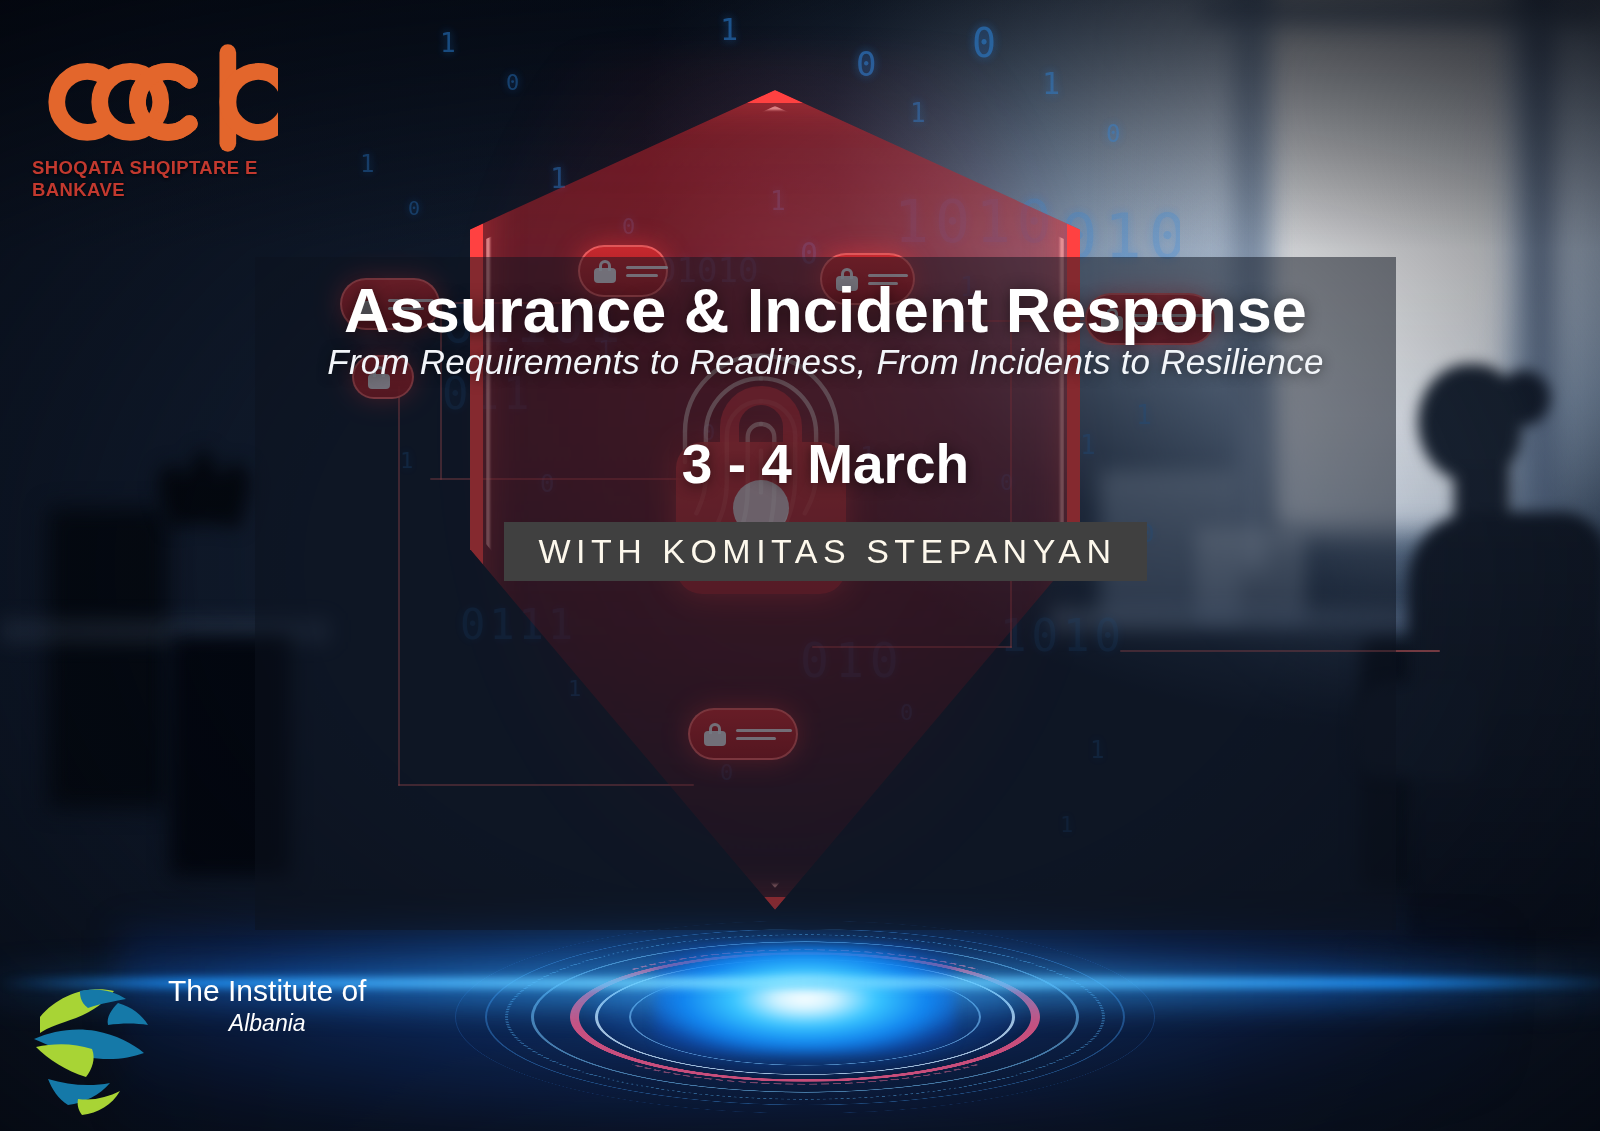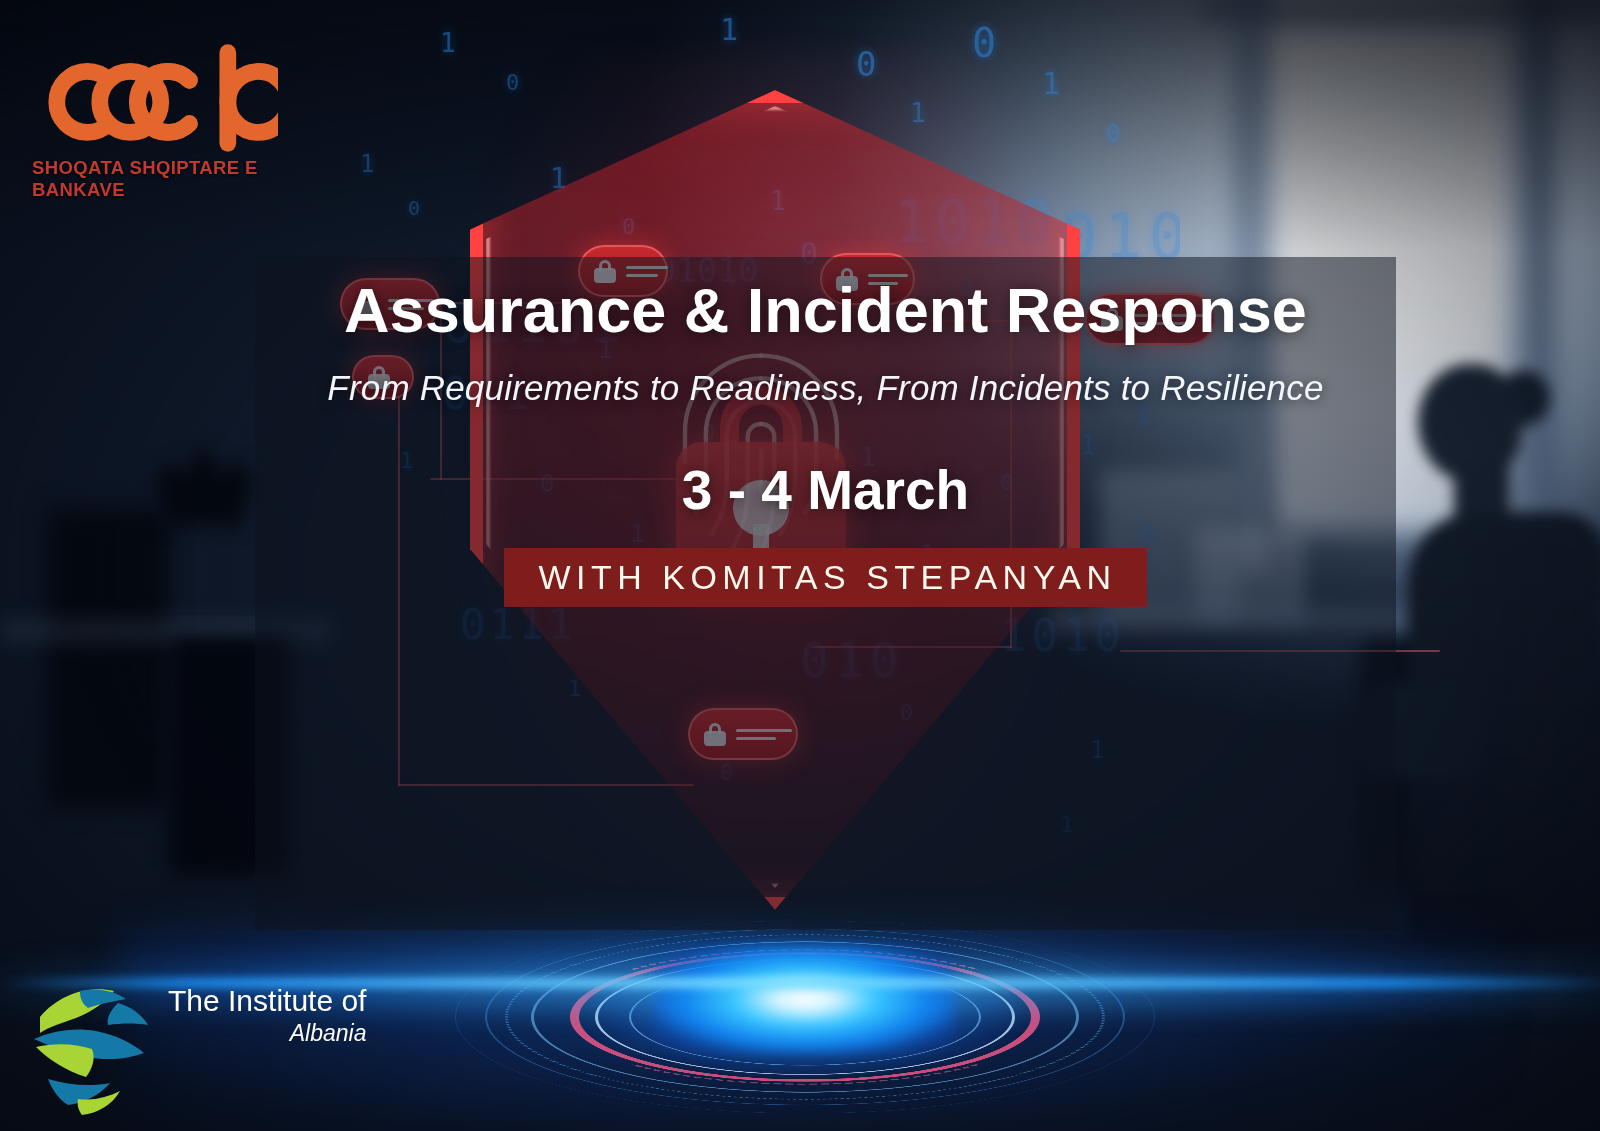--- a/index.html
+++ b/index.html
@@ -332,56 +332,55 @@
     letter-spacing:1.5px; line-height:1;
     text-shadow:0 2px 18px rgba(0,0,0,.6);
   }
   .h2{
     margin-top:22px;
     font-size:63px; font-weight:bold; color:#ffffff;
     line-height:1;
     text-shadow:0 2px 16px rgba(0,0,0,.6);
   }
   .tagline{
-    margin-top:26px;
     font-size:35px; font-style:italic; color:#f2f5f9;
     letter-spacing:.2px;
     text-shadow:0 2px 12px rgba(0,0,0,.6);
   }
   .date{
     margin-top:50px;
     font-size:55px; font-weight:bold; color:#ffffff;
     text-shadow:0 2px 14px rgba(0,0,0,.6);
   }
   .badge{
     margin-top:26px;
-    background:#7f1d1d;
+    background:#404040;
     color:#fdf8ec;
     font-size:34px; letter-spacing:5.5px;
     padding:12px 30px 13px 34px;
     line-height:1;
   }
 
   
   .aab{ position:absolute; left:32px; top:42px; width:300px; }
   .aab-mark{ width:246px; height:112px; display:block; }
   .aab-l1, .aab-l2{
     color:#c2392f; font-weight:bold; letter-spacing:.4px;
     text-shadow:0 1px 3px rgba(0,0,0,.8);
   }
   .aab-l1{ font-size:18.5px; margin-top:4px; }
   .aab-l2{ font-size:18.5px; margin-top:3px; }
 
   
   .iia{ position:absolute; left:22px; top:975px; display:flex; align-items:flex-start; }
   .iia-globe{ width:132px; height:140px; display:block; flex:0 0 auto; }
-  .iia-txt{ margin-left:14px; padding-top:10px; }
+  .iia-txt{ margin-left:14px; }
   .iia-1{ font-size:30px; color:#ffffff; line-height:1.04; }
   .iia-2{ font-size:33px; color:#ffffff; font-weight:bold; line-height:1.08; }
-  .iia-3{ font-size:23px; color:#ffffff; font-style:italic; text-align:right; margin-top:4px; }
+  .iia-3{ font-size:23px; color:#ffffff; font-style:italic; text-align:center; margin-top:4px; }
 </style>
 </head>
 <body>
 
 <div class="poster">
 
   <div class="bg">
     <div class="bg-base"></div>
     <div class="window-glow"></div>
     <div class="window-pane"></div>

